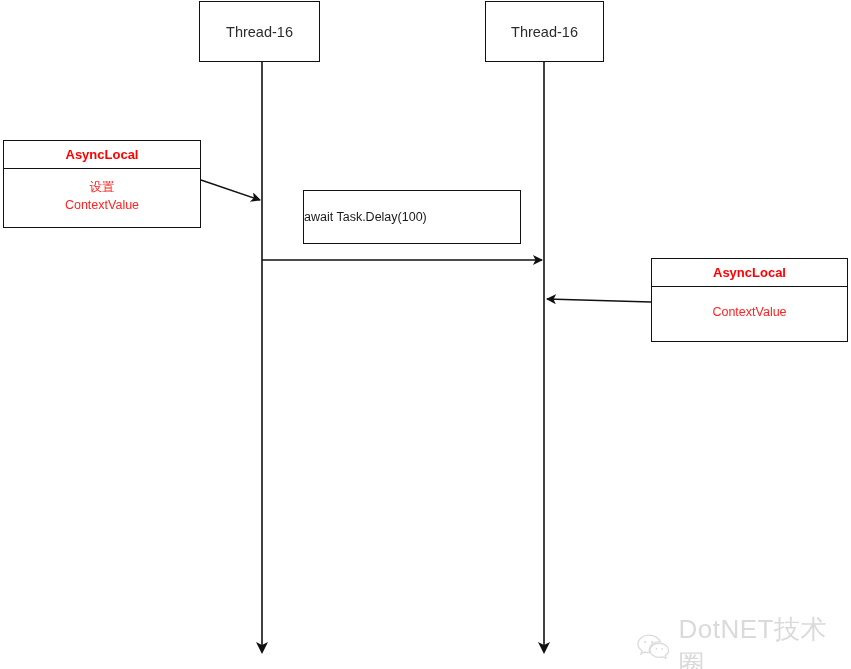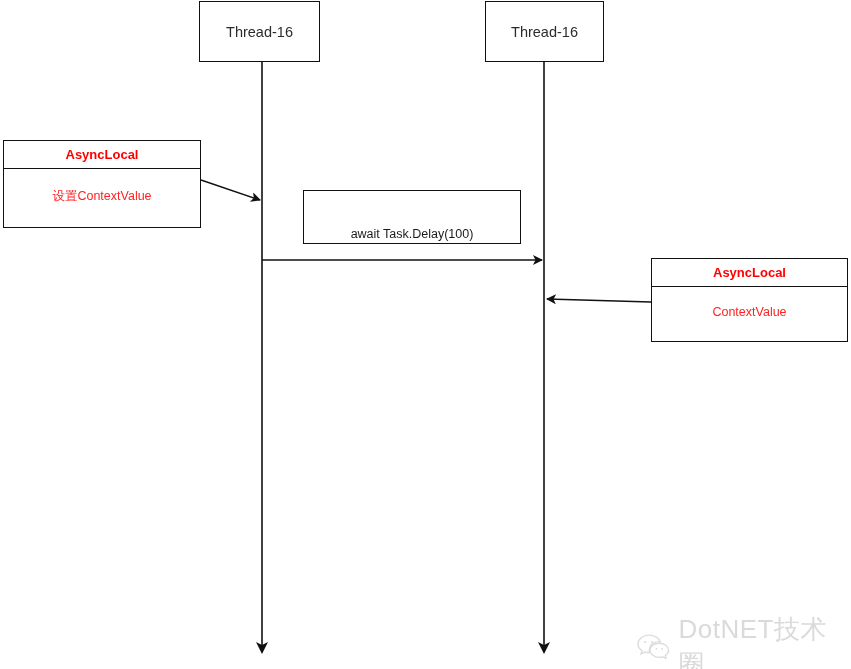--- a/index.html
+++ b/index.html
@@ -33,21 +33,22 @@
   #thread16-box { left: 199px; top: 1px; width: 121px; height: 61px; }
   #thread17-box { left: 485px; top: 1px; width: 119px; height: 61px; }
 
   
   .note-box {
     position: absolute;
     box-sizing: border-box;
     border: 1.6px solid #111111;
     background: #ffffff;
     display: flex;
-    align-items: flex-end;
+    flex-direction: column;
+    align-items: flex-start;
     justify-content: center;
     text-align: center;
     line-height: 1.35;
   }
   #note-delay {
     left: 303px; top: 190px; width: 218px; height: 54px;
     font-size: 12.5px;
     color: #1a1a1a;
   }
 
@@ -67,21 +68,21 @@
     display: flex;
     align-items: center;
     justify-content: center;
     font-size: 13px;
     font-weight: bold;
     color: #ff0000;
   }
   .state-body {
     flex: 1;
     display: flex;
-    flex-direction: row;
+    flex-direction: column;
     align-items: center;
     justify-content: center;
     text-align: left;
     font-size: 12.5px;
     color: #ff2222;
     line-height: 1.45;
     padding-bottom: 4px;
   }
   #asynclocal-left { left: 3px; top: 140px; width: 198px; height: 88px; }
   #asynclocal-right { left: 651px; top: 258px; width: 197px; height: 84px; }

